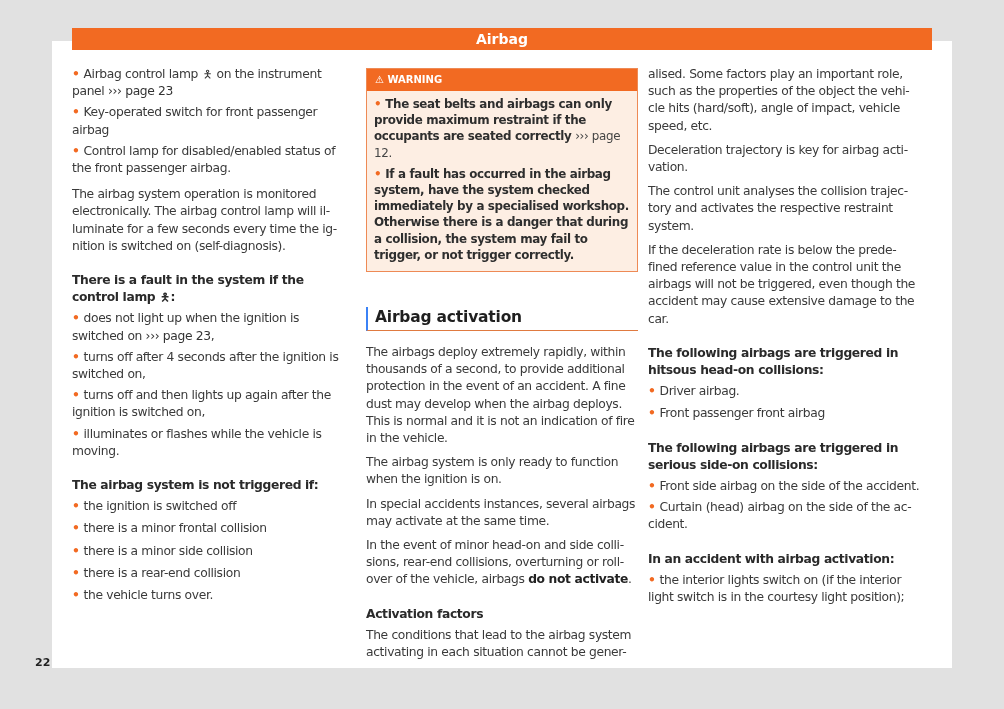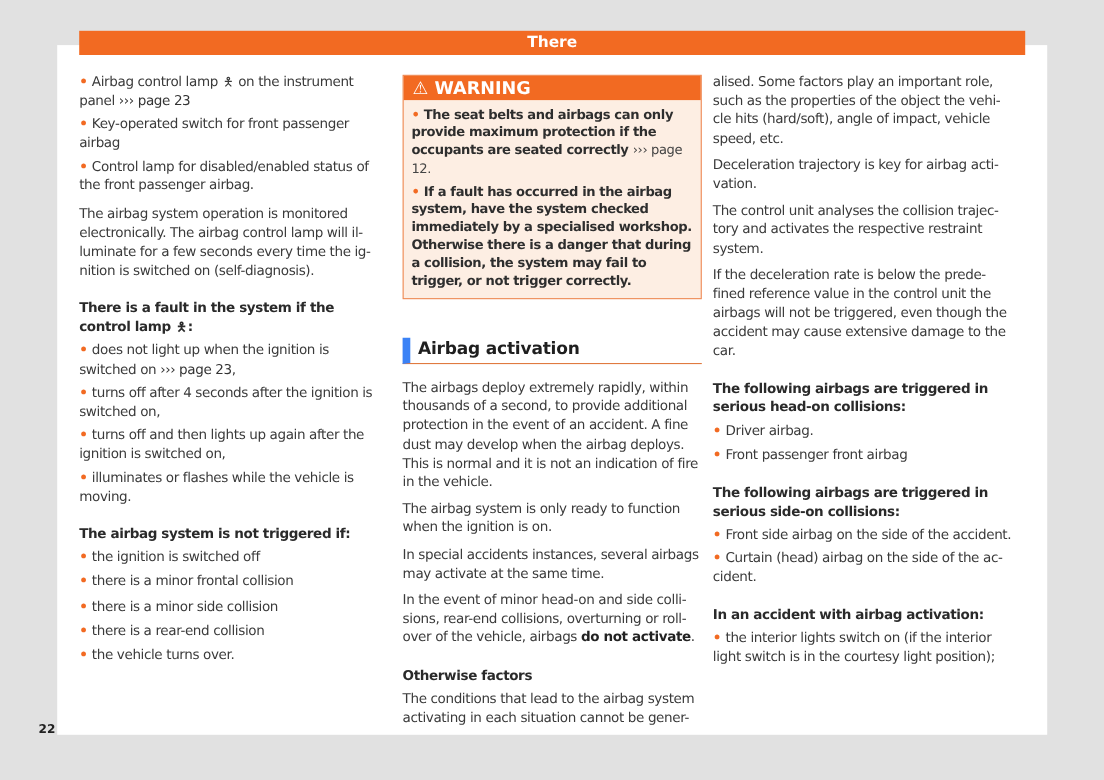--- a/index.html
+++ b/index.html
@@ -21,38 +21,38 @@
   .para { margin-bottom: 7px; }
   .bullet { margin: 0 0 4px 0; }
   .bullet .dot { color: #f26a22; font-weight: bold; margin-right: 4px; }
   .bullet.tight { margin-bottom: 5px; }
   .sub { font-weight: bold; color: #2a2a2a; margin: 17px 0 4px 0; }
   .ref { font-weight: normal; color: #333; }
   .ref-light { color: #444; }
   .lamp-icon { display: inline-block; font-size: 11px; margin: 0 1px; }
   .warning { width: 270px; border: 1px solid #ee8a55; background: #fdeee3; }
   .warning-head {
-    background: #f26a22; color: #fff; font-weight: bold; font-size: 16px; height: 22px; line-height: 22px;
+    background: #f26a22; color: #fff; font-weight: bold; font-size: 10px; height: 22px; line-height: 22px;
     padding-left: 8px; letter-spacing: 0;
   }
   .warning-body { padding: 5px 7px 3px 7px; font-weight: bold; color: #2e2e2e; font-size: 11.9px; line-height: 16.2px; }
   .warning-body .w-item { margin-bottom: 5px; }
   .section-title {
-    margin-top: 35px; border-left: 7px solid #3b82f6; border-bottom: 1px solid #e07a40; padding: 0 0 3px 7px;
+    margin-top: 35px; border-left: 2px solid #3b82f6; border-bottom: 1px solid #e07a40; padding: 0 0 3px 7px;
     font-size: 15.5px; font-weight: bold; color: #1f1f1f; letter-spacing: -0.2px; line-height: 20px;
   }
   .after-title { margin-top: 13px; }
   b.strong { color: #222; text-align: right; }
 </style>
 </head>
 <body>
 
 <div class="page"></div>
 <div class="header-bar">
-  <span>There</span>
+  <span>Airbag</span>
 </div>
 <div class="page-number">22</div>
 
 <div class="col col1">
   <p class="bullet">
     <span class="dot">•</span><span>Airbag control lamp</span>
     <span class="lamp-icon">🯅</span>
     <span>on the instrument panel</span>
     <span class="ref">››› page 23</span>
   </p>
@@ -91,49 +91,49 @@
 </div>
 
 <div class="col col2" style="top:68px">
   <div class="warning">
     <div class="warning-head">
       <span>⚠</span>
       <span>WARNING</span>
     </div>
     <div class="warning-body">
       <p class="w-item">
-        <span class="dot" style="color:#f26a22;margin-right:4px">•</span><span>The seat belts and airbags can only pro­vide maximum protection if the occupants are seated correctly</span>
+        <span class="dot" style="color:#f26a22;margin-right:4px">•</span><span>The seat belts and airbags can only pro­vide maximum restraint if the occupants are seated correctly</span>
         <span class="ref-light" style="font-weight:normal">››› page 12.</span>
       </p>
       <p class="w-item">
         <span class="dot" style="color:#f26a22;margin-right:4px">•</span><span>If a fault has occurred in the airbag sys­tem, have the system checked immediately by a specialised workshop. Otherwise there is a danger that during a collision, the system may fail to trigger, or not trigger correctly.</span>
       </p>
     </div>
   </div>
 
   <div class="section-title">Airbag activation</div>
 
   <p class="para after-title">The airbags deploy extremely rapidly, within thousands of a second, to provide additional protection in the event of an accident. A fine dust may develop when the airbag deploys. This is normal and it is not an indication of fire in the vehicle.</p>
   <p class="para">The airbag system is only ready to function when the ignition is on.</p>
   <p class="para">In special accidents instances, several air­bags may activate at the same time.</p>
   <p class="para">
     <span>In the event of minor head-on and side colli­sions, rear-end collisions, overturning or roll­over of the vehicle, airbags</span>
     <b class="strong">do not activate</b><span>.</span>
   </p>
-  <p class="sub">Otherwise factors</p>
+  <p class="sub">Activation factors</p>
   <p class="para">The conditions that lead to the airbag system activating in each situation cannot be gener-</p>
 </div>
 
 <div class="col col3">
   <p class="para">alised. Some factors play an important role, such as the properties of the object the vehi­cle hits (hard/soft), angle of impact, vehicle speed, etc.</p>
   <p class="para">Deceleration trajectory is key for airbag acti­vation.</p>
   <p class="para">The control unit analyses the collision trajec­tory and activates the respective restraint system.</p>
   <p class="para">If the deceleration rate is below the prede­fined reference value in the control unit the airbags will not be triggered, even though the accident may cause extensive damage to the car.</p>
 
-  <p class="sub">The following airbags are triggered in seri­ous head-on collisions:</p>
+  <p class="sub">The following airbags are triggered in hits­ous head-on collisions:</p>
   <p class="bullet tight"><span class="dot">•</span><span>Driver airbag.</span></p>
   <p class="bullet tight"><span class="dot">•</span><span>Front passenger front airbag</span></p>
 
   <p class="sub">The following airbags are triggered in seri­ous side-on collisions:</p>
   <p class="bullet"><span class="dot">•</span><span>Front side airbag on the side of the acci­dent.</span></p>
   <p class="bullet"><span class="dot">•</span><span>Curtain (head) airbag on the side of the ac­cident.</span></p>
 
   <p class="sub">In an accident with airbag activation:</p>
   <p class="bullet"><span class="dot">•</span><span>the interior lights switch on (if the interior light switch is in the courtesy light position);</span></p>
 </div>

